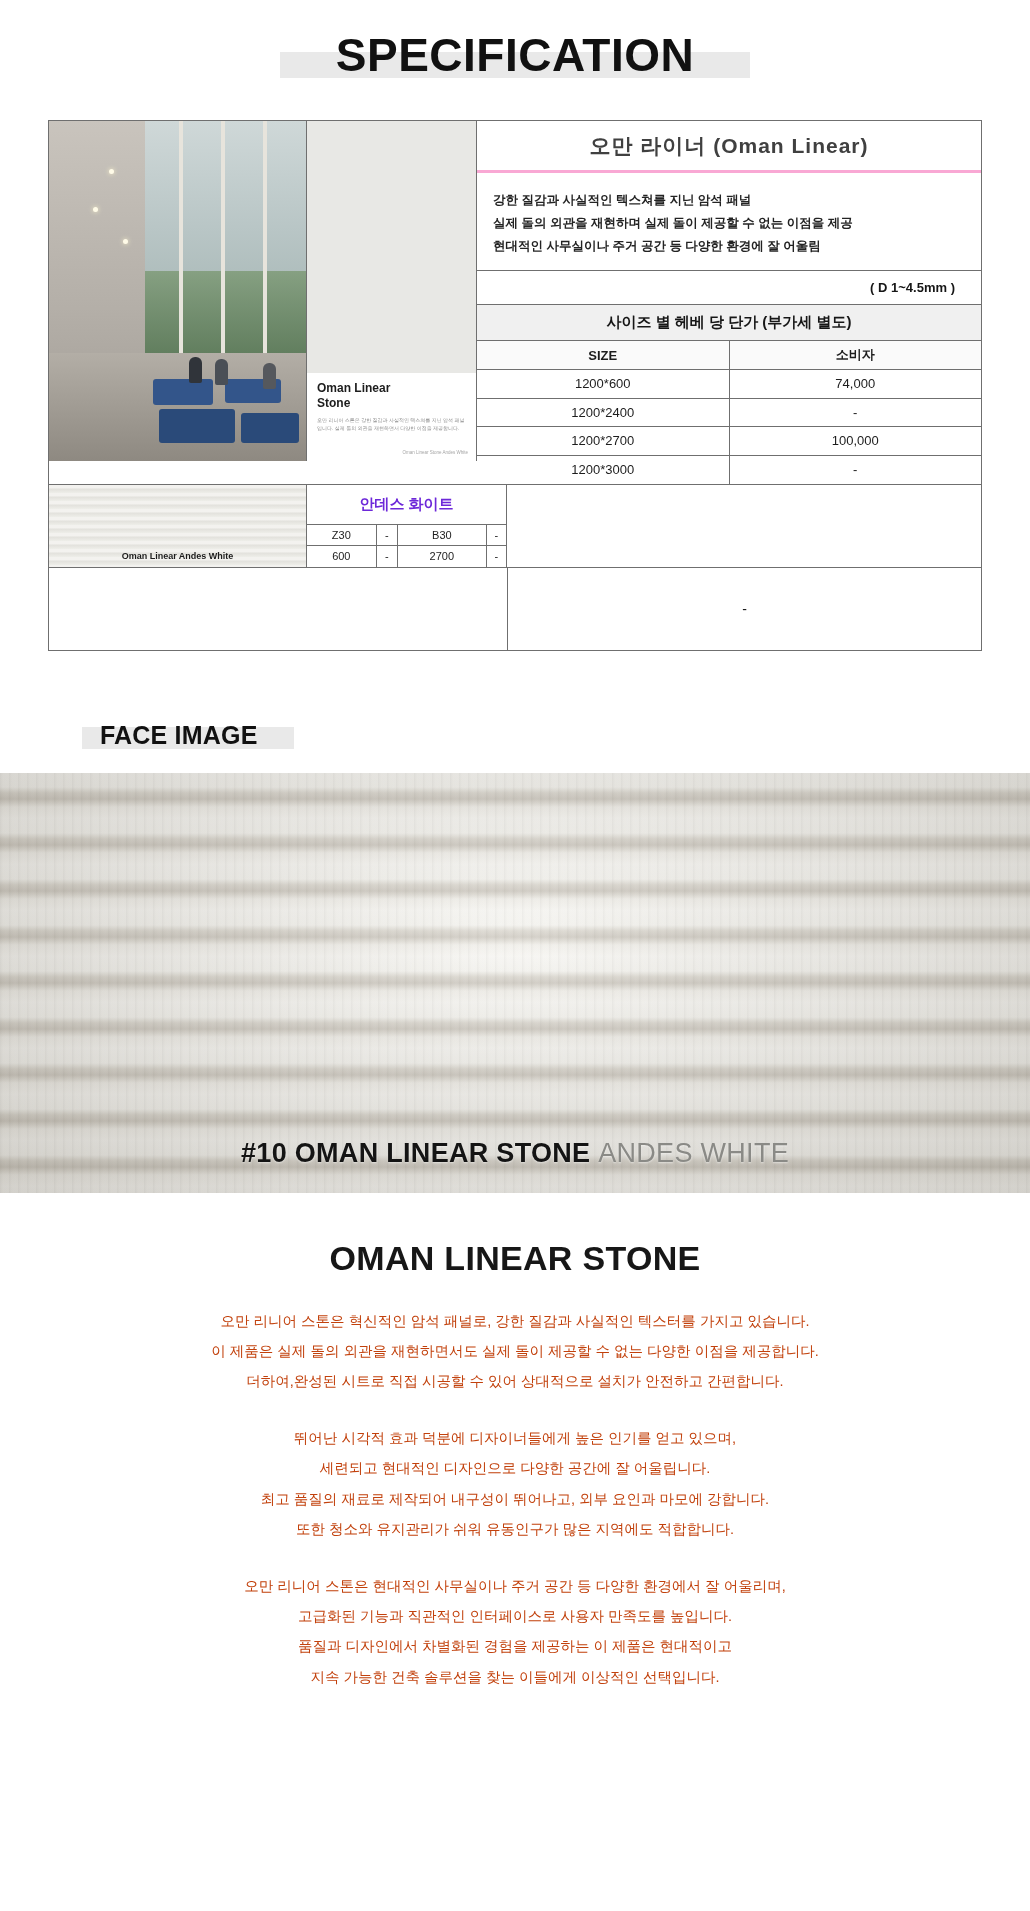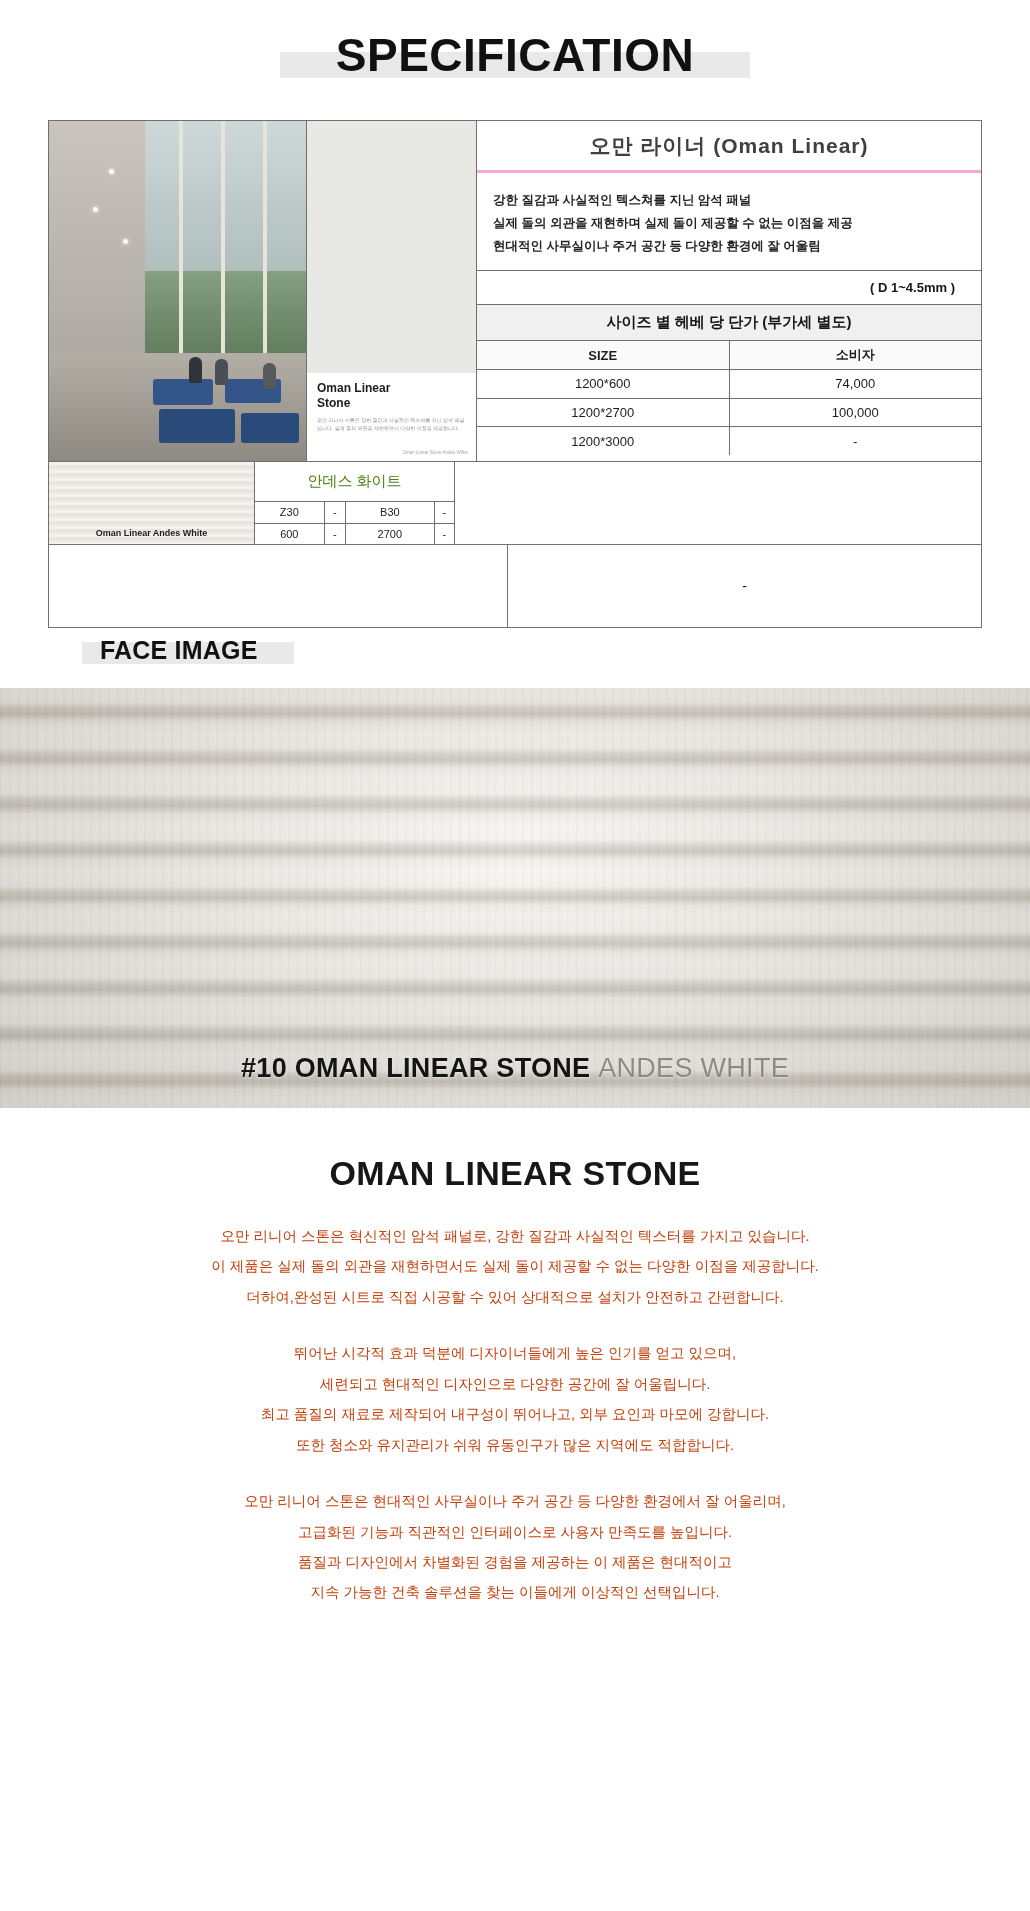--- a/index.html
+++ b/index.html
@@ -153,52 +153,53 @@
     border: 1px solid #6f6f6f; border-left: none; border-top: none;
     height: 28.5px; text-align: center; font-size: 13px; color: #1d1d1d;
   }
   table.price th { font-weight: bold; background:#fafafa; }
   table.price th:last-child, table.price td:last-child { border-right: none; }
   table.price tr:last-child td { border-bottom: none; }
 
   
   .spec-mid { display: flex; border-bottom: 1px solid #6f6f6f; }
   .swatch {
-    width: 206px; height: 82px; position: relative; overflow: hidden;
+    width: 258px; height: 82px; position: relative; overflow: hidden;
     border-right: 1px solid #6f6f6f;
     background: repeating-linear-gradient(180deg,#f3f2ef 0px,#f3f2ef 3px,#e2e1dc 4px,#eeeee9 8px);
   }
   .swatch .sw-label {
     position: absolute; left: 0; right: 0; bottom: 6px; text-align: center;
     font-size: 9px; font-weight: bold; color: #1c1c1c;
   }
   .andes {
     width: 200px; border-right: 1px solid #6f6f6f; display: flex; flex-direction: column;
   }
   .andes-title {
     height: 40px; display: flex; align-items: center; justify-content: center;
-    font-size: 15px; font-weight: normal; color: #4d7c0f; border-bottom: 1px solid #6f6f6f;
+    font-size: 15px; font-weight: bold; color: #6d28d9; border-bottom: 1px solid #6f6f6f;
   }
   table.andes-tbl { width: 100%; border-collapse: collapse; }
   table.andes-tbl td {
     border: 1px solid #6f6f6f; border-left: none; border-top: none;
     height: 21px; text-align: center; font-size: 11px; color: #1d1d1d;
   }
   table.andes-tbl td:last-child { border-right: none; }
   table.andes-tbl tr:last-child td { border-bottom: none; }
   .mid-blank { flex: 1; }
 
   .spec-bot { display: flex; height: 82px; }
   .bot-left { width: 459px; border-right: 1px solid #6f6f6f; }
   .bot-right { flex: 1; display: flex; align-items: center; justify-content: center;
     font-size: 14px; color: #1d1d1d; }
 
   
   .face-head-wrap {
     position: relative;
+    margin-top: 62px;
     height: 60px;
   }
   .face-head-bar {
     position: absolute; left: 82px; top: 14px; width: 212px; height: 22px; background: #e9e9e9;
   }
   .face-head {
     position: absolute; left: 100px; top: 8px;
     font-size: 25px; font-weight: bold; color: #111111; letter-spacing: .2px;
   }
 
@@ -305,20 +306,24 @@
           <tbody>
               <tr>
             <th style="width:50%">SIZE</th>
             <th>소비자</th>
           </tr>
           <tr>
             <td>1200*600</td>
             <td>74,000</td>
           </tr>
           <tr>
+            <td>1200*2400</td>
+            <td>-</td>
+          </tr>
+          <tr>
             <td>1200*2700</td>
             <td>100,000</td>
           </tr>
           <tr>
             <td>1200*3000</td>
             <td>-</td>
           </tr>
         </tbody>
           </table>
       </div>

